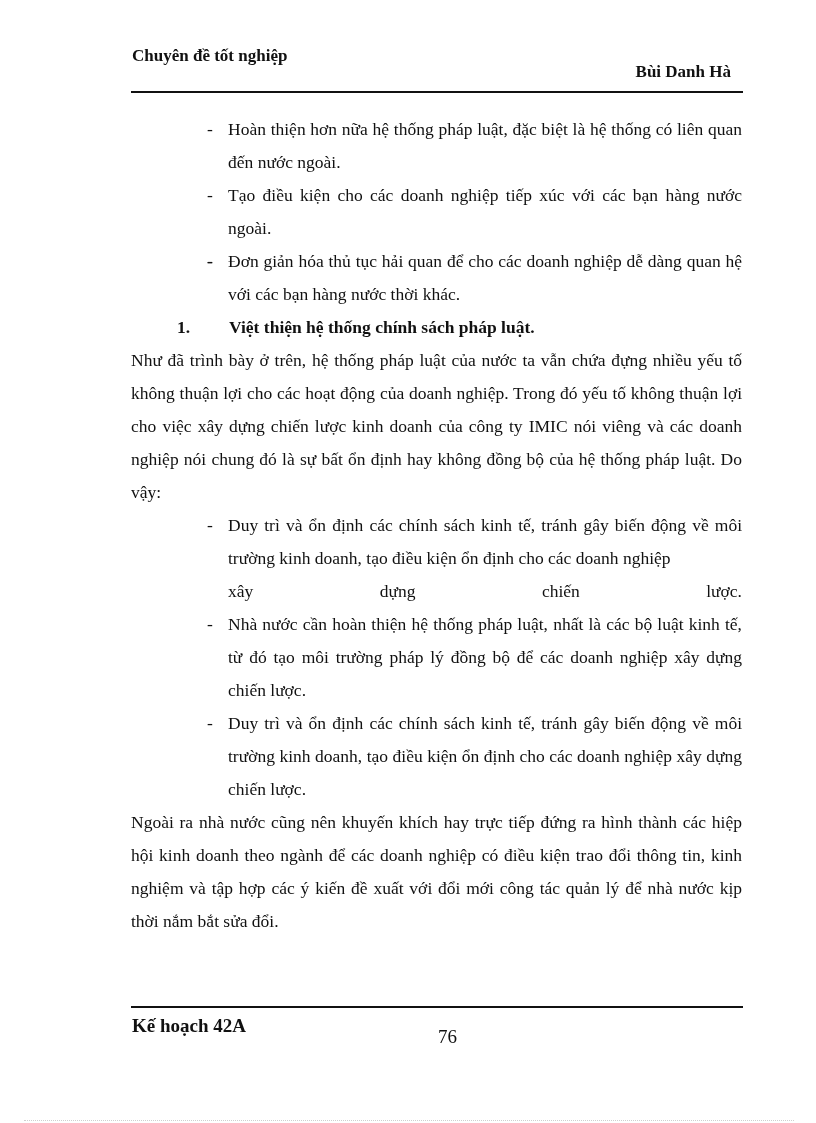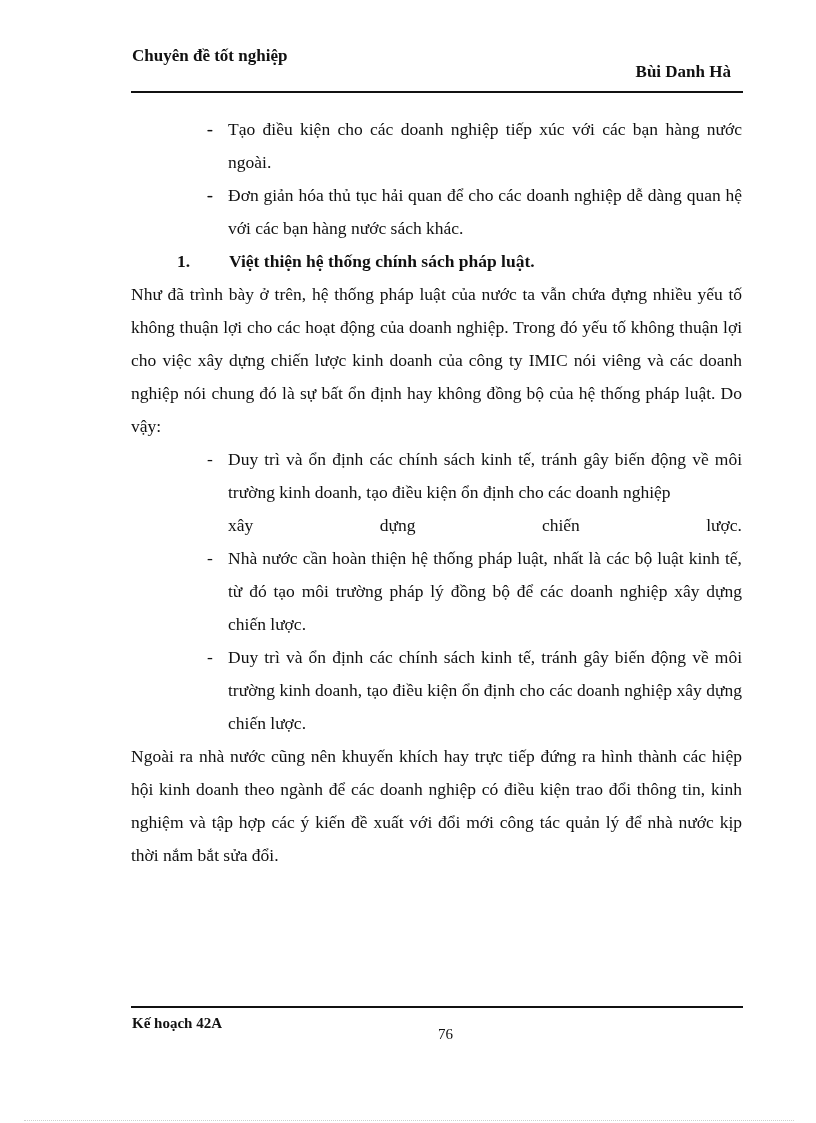--- a/index.html
+++ b/index.html
@@ -78,21 +78,21 @@
       width: 612px;
       height: 2px;
       background: #111;
     }
     .footer {
       position: absolute;
       left: 132px;
       top: 1011px;
       width: 611px;
       height: 24px;
-      font-size: 15px;
+      font-size: 19px;
     }
     .footer .left { position: absolute; left: 0; top: 4px; font-weight: bold; }
     .footer .page-num { position: absolute; left: 306px; top: 15px; }
     .dotted-edge {
       position: absolute;
       left: 24px;
       top: 1120px;
       width: 770px;
       height: 0;
       border-top: 1px dotted #d0d0d0;
@@ -106,31 +106,32 @@
   <div class="header">
     <span class="left">Chuyên đề tốt nghiệp</span>
     <span class="right">Bùi Danh Hà</span>
   </div>
   <div class="rule-top"></div>
 
   <div class="content">
 
     <div class="bullet">
       <span class="dash">-</span>
+      <span>Hoàn thiện hơn nữa hệ thống pháp luật, đặc biệt là hệ thống có liên quan đến nước ngoài.</span>
     </div>
     <div class="bullet">
       <span class="dash">-</span>
       <span>Tạo điều kiện cho các doanh nghiệp tiếp xúc với các bạn hàng nước ngoài.</span>
     </div>
     <div class="bullet">
       <span class="dash">-</span>
     </div>
     <div class="bullet">
       <span class="dash">-</span>
-      <span>Đơn giản hóa thủ tục hải quan để cho các doanh nghiệp dễ dàng quan hệ với các bạn hàng nước sách khác.</span>
+      <span>Đơn giản hóa thủ tục hải quan để cho các doanh nghiệp dễ dàng quan hệ với các bạn hàng nước thời khác.</span>
     </div>
 
     <div class="heading">
       <span class="num">1.</span><span>Việt thiện hệ thống chính sách pháp luật.</span>
     </div>
 
     <div class="para">Như đã trình bày ở trên, hệ thống pháp luật của nước ta vẫn chứa đựng nhiều yếu tố không thuận lợi cho các hoạt động của doanh nghiệp. Trong đó yếu tố không thuận lợi cho việc xây dựng chiến lược kinh doanh của công ty IMIC nói viêng và các doanh nghiệp nói chung đó là sự bất ổn định hay không đồng bộ của hệ thống pháp luật. Do vậy:</div>
 
     <div class="bullet deep">
       <span class="dash">-</span>

